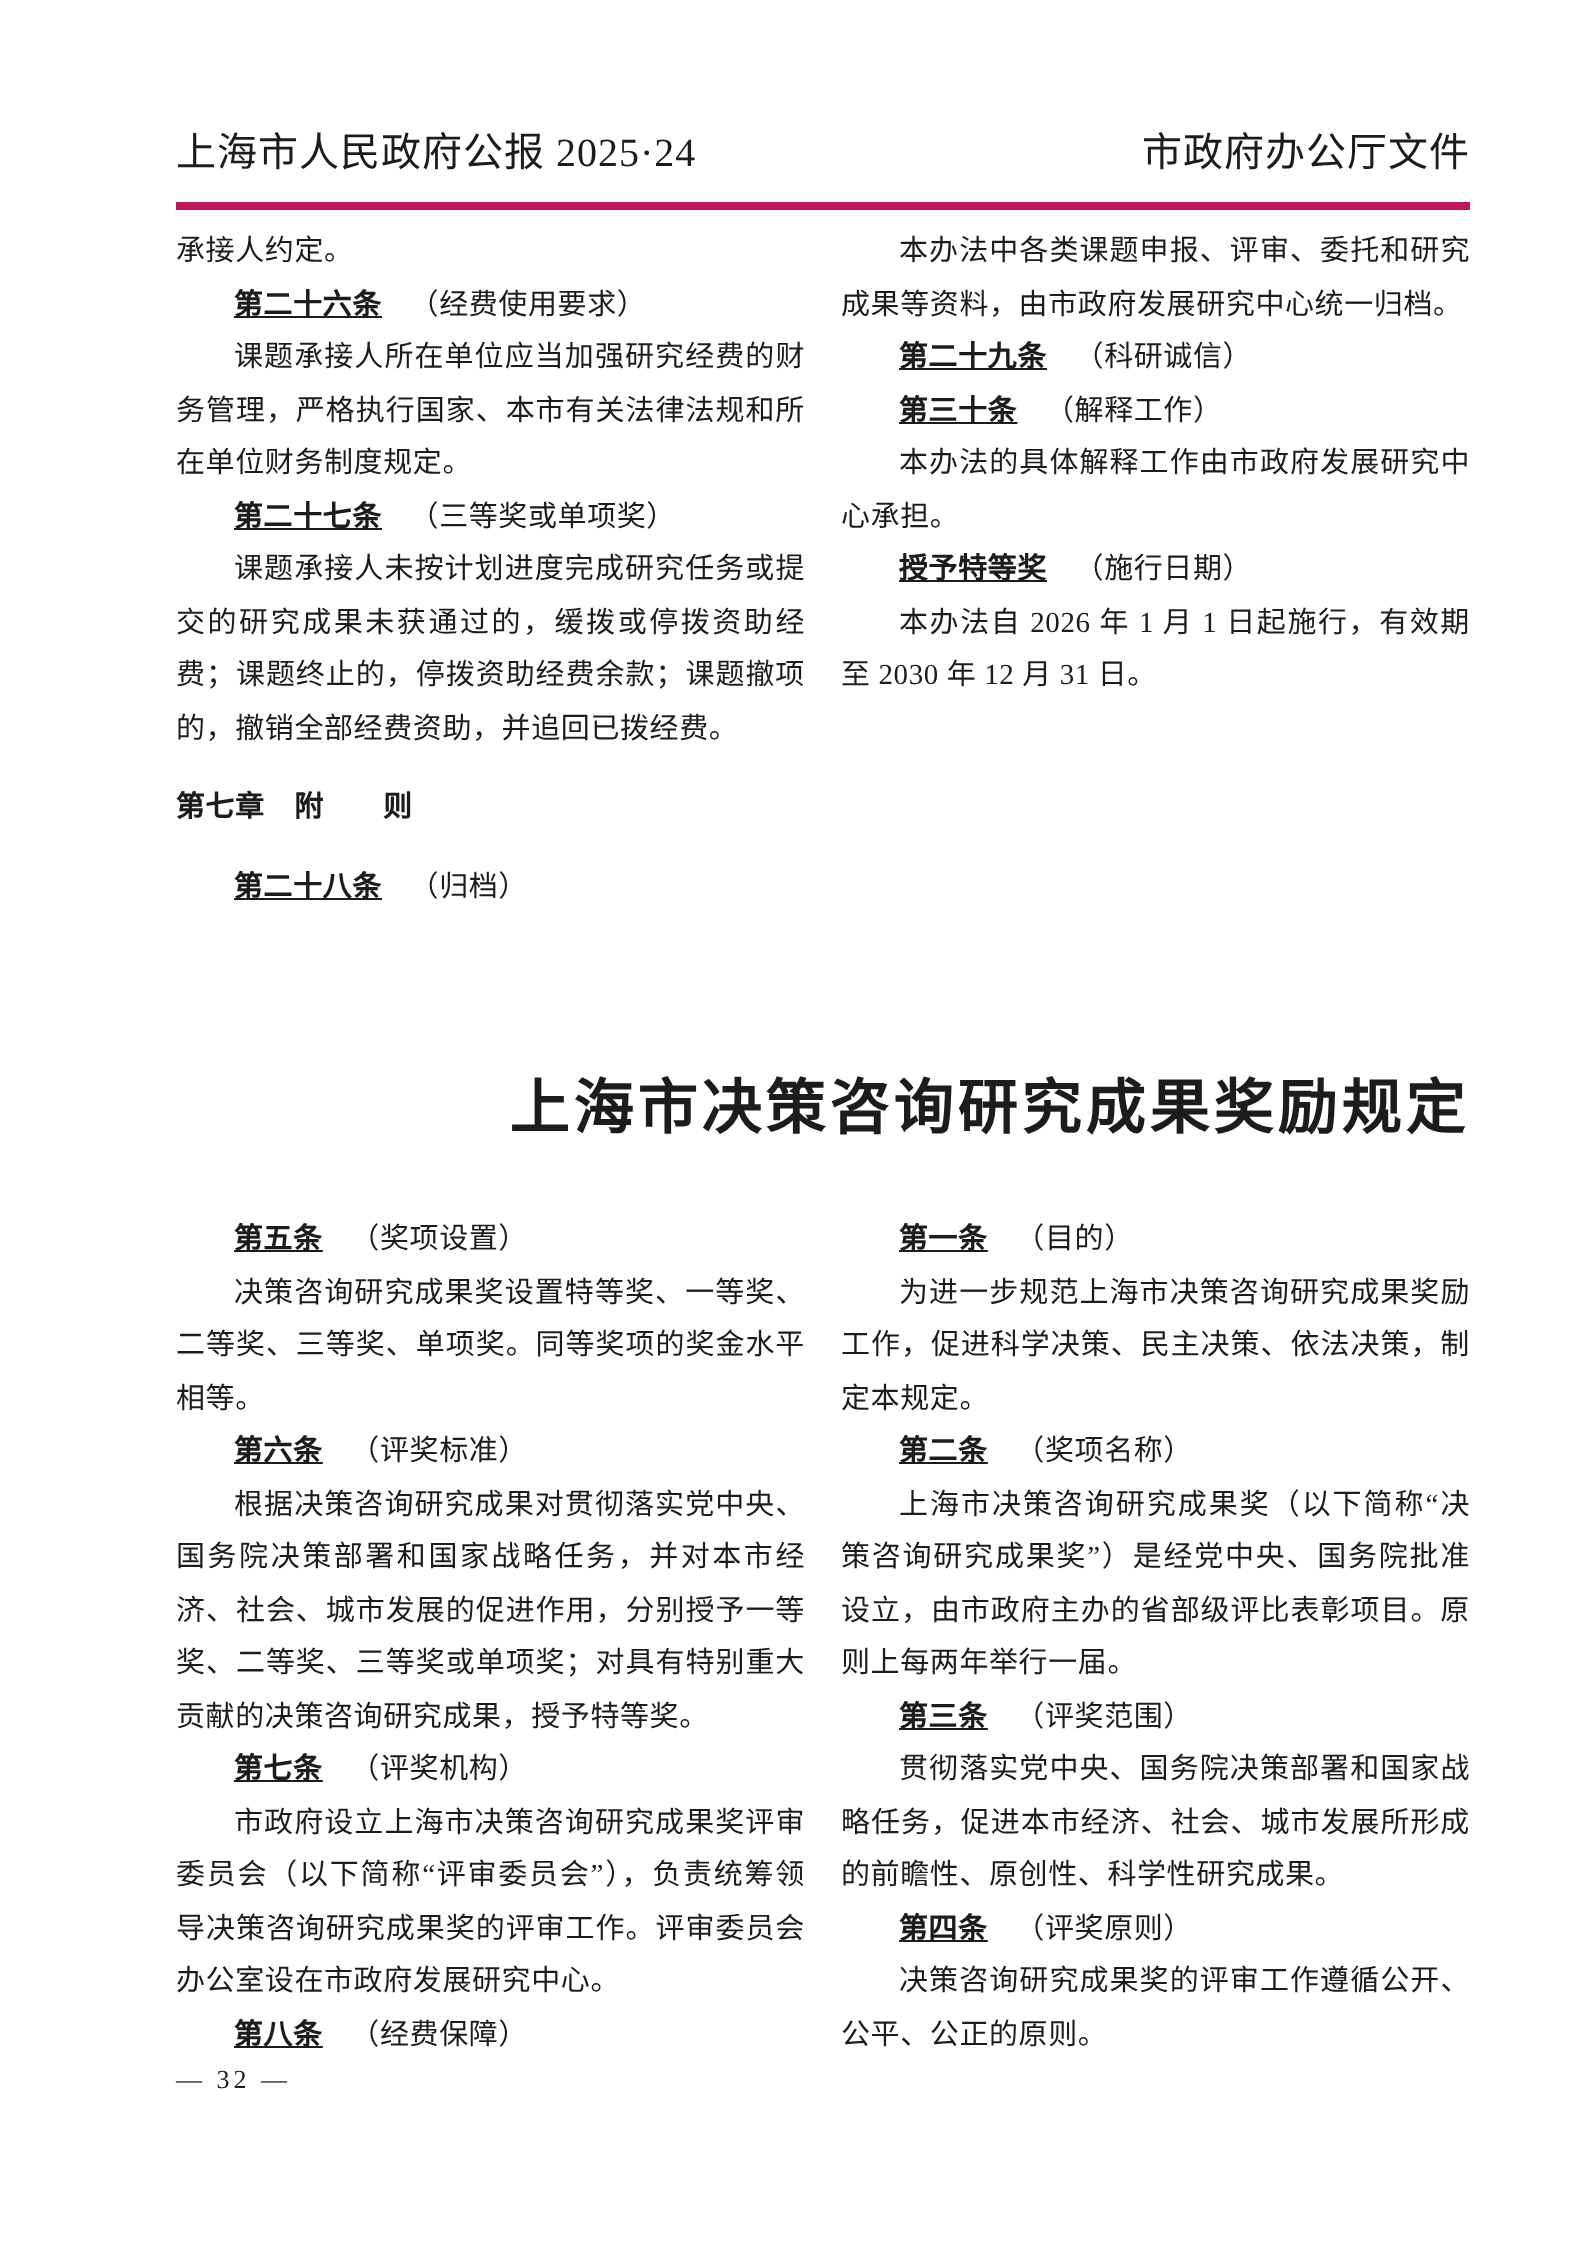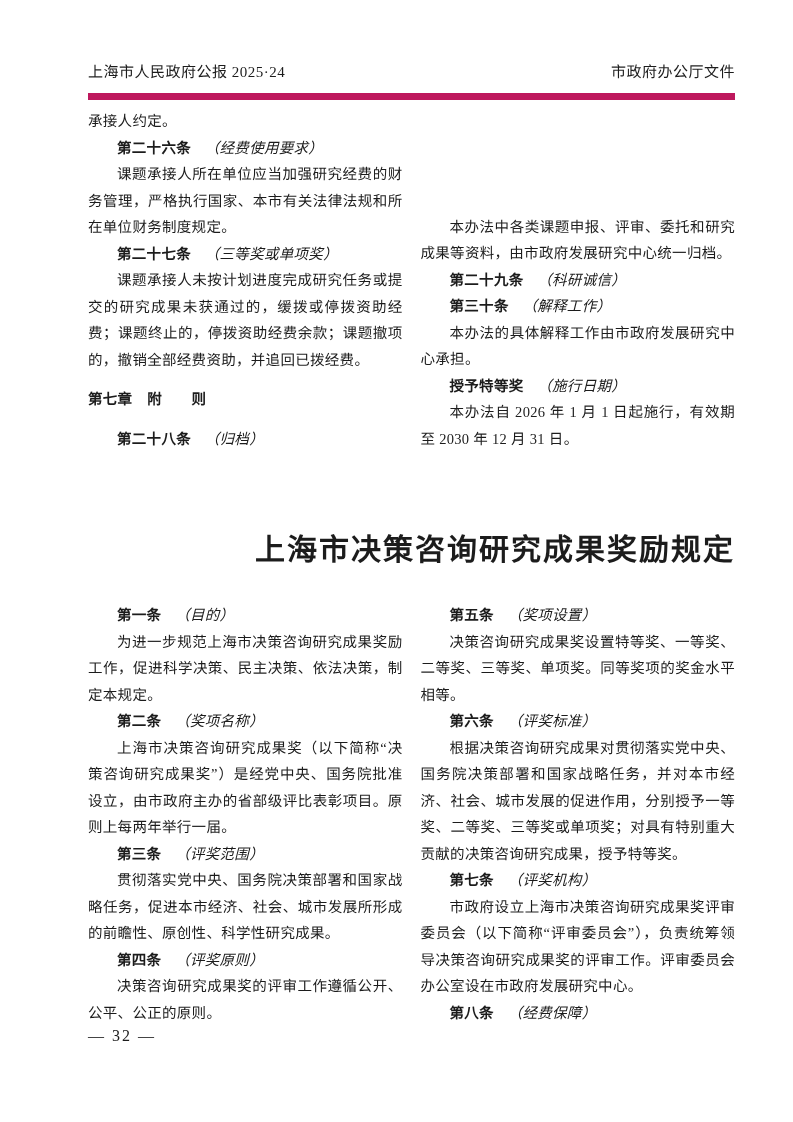--- a/index.html
+++ b/index.html
@@ -11,65 +11,64 @@
     box-sizing:border-box;
     padding:60px 58px 0 88px;
     overflow:hidden;
     font-family:"Liberation Serif","DejaVu Serif",serif;
     color:#1c1c1c;
   }
   .header{
     display:flex;
     justify-content:space-between;
     align-items:flex-end;
-    font-size:15px;
+    font-size:20px;
     letter-spacing:0.5px;
     padding-bottom:12px;
-    border-bottom:7px solid #be185d;
+    border-bottom:4px solid #be185d;
   }
   .columns{
     display:flex;
     gap:18px;
-    align-items:flex-end;
   }
   .columns.top{margin-top:8px;}
   .col{
     flex:1 1 0;
     min-width:0;
   }
   .col p{
     margin:0;
     font-size:14.5px;
     line-height:26.5px;
     letter-spacing:0.3px;
     text-align:justify;
     text-justify:inter-character;
   }
   .p-para,.p-article{text-indent:2em;}
   .p-plain{text-indent:0;}
-  .p-article .art-num{font-weight:bold;}
-  .p-article .art-title{margin-left:0.95em;font-style:italic;}
+  .p-article .art-num{font-weight:bold;text-decoration:underline;}
+  .p-article .art-title{margin-left:0.95em;}
   .p-chapter{
     text-align:center;
     font-weight:bold;
     text-indent:0;
     margin:13px 0 13px 0 !important;
     letter-spacing:1px;
   }
   .reg-title{
     margin:80px 0 34px 0;
     text-align:right;
     font-size:30px;
     font-weight:bold;
     letter-spacing:2px;
     line-height:36px;
   }
   .footer{
     margin-top:1px;
-    font-size:16px;
+    font-size:13px;
     letter-spacing:2px;
   }
 </style>
 </head>
 <body>
 
 <div class="page">
 
   <div class="header">
     <span>上海市人民政府公报 2025·24</span>
@@ -93,35 +92,35 @@
         <p class="p-para"><span class="art-num"></span><span class="art-title"></span><span>本办法的具体解释工作由市政府发展研究中心承担。</span></p>
         <p class="p-article"><span class="art-num">授予特等奖</span><span class="art-title">（施行日期）</span><span></span></p>
         <p class="p-para"><span class="art-num"></span><span class="art-title"></span><span>本办法自 2026 年 1 月 1 日起施行，有效期至 2030 年 12 月 31 日。</span></p>
       </div>
   </div>
 
   <h1 class="reg-title">上海市决策咨询研究成果奖励规定</h1>
 
   <div class="columns bottom">
     <div class="col">
+        <p class="p-article"><span class="art-num">第五条</span><span class="art-title">（奖项设置）</span><span></span></p>
+        <p class="p-para"><span class="art-num"></span><span class="art-title"></span><span>决策咨询研究成果奖设置特等奖、一等奖、二等奖、三等奖、单项奖。同等奖项的奖金水平相等。</span></p>
+        <p class="p-article"><span class="art-num">第六条</span><span class="art-title">（评奖标准）</span><span></span></p>
+        <p class="p-para"><span class="art-num"></span><span class="art-title"></span><span>根据决策咨询研究成果对贯彻落实党中央、国务院决策部署和国家战略任务，并对本市经济、社会、城市发展的促进作用，分别授予一等奖、二等奖、三等奖或单项奖；对具有特别重大贡献的决策咨询研究成果，授予特等奖。</span></p>
+        <p class="p-article"><span class="art-num">第七条</span><span class="art-title">（评奖机构）</span><span></span></p>
+        <p class="p-para"><span class="art-num"></span><span class="art-title"></span><span>市政府设立上海市决策咨询研究成果奖评审委员会（以下简称“评审委员会”），负责统筹领导决策咨询研究成果奖的评审工作。评审委员会办公室设在市政府发展研究中心。</span></p>
+        <p class="p-article"><span class="art-num">第八条</span><span class="art-title">（经费保障）</span><span></span></p>
+      </div>
+    <div class="col">
         <p class="p-article"><span class="art-num">第一条</span><span class="art-title">（目的）</span><span></span></p>
         <p class="p-para"><span class="art-num"></span><span class="art-title"></span><span>为进一步规范上海市决策咨询研究成果奖励工作，促进科学决策、民主决策、依法决策，制定本规定。</span></p>
         <p class="p-article"><span class="art-num">第二条</span><span class="art-title">（奖项名称）</span><span></span></p>
         <p class="p-para"><span class="art-num"></span><span class="art-title"></span><span>上海市决策咨询研究成果奖（以下简称“决策咨询研究成果奖”）是经党中央、国务院批准设立，由市政府主办的省部级评比表彰项目。原则上每两年举行一届。</span></p>
         <p class="p-article"><span class="art-num">第三条</span><span class="art-title">（评奖范围）</span><span></span></p>
         <p class="p-para"><span class="art-num"></span><span class="art-title"></span><span>贯彻落实党中央、国务院决策部署和国家战略任务，促进本市经济、社会、城市发展所形成的前瞻性、原创性、科学性研究成果。</span></p>
         <p class="p-article"><span class="art-num">第四条</span><span class="art-title">（评奖原则）</span><span></span></p>
         <p class="p-para"><span class="art-num"></span><span class="art-title"></span><span>决策咨询研究成果奖的评审工作遵循公开、公平、公正的原则。</span></p>
       </div>
-    <div class="col">
-        <p class="p-article"><span class="art-num">第五条</span><span class="art-title">（奖项设置）</span><span></span></p>
-        <p class="p-para"><span class="art-num"></span><span class="art-title"></span><span>决策咨询研究成果奖设置特等奖、一等奖、二等奖、三等奖、单项奖。同等奖项的奖金水平相等。</span></p>
-        <p class="p-article"><span class="art-num">第六条</span><span class="art-title">（评奖标准）</span><span></span></p>
-        <p class="p-para"><span class="art-num"></span><span class="art-title"></span><span>根据决策咨询研究成果对贯彻落实党中央、国务院决策部署和国家战略任务，并对本市经济、社会、城市发展的促进作用，分别授予一等奖、二等奖、三等奖或单项奖；对具有特别重大贡献的决策咨询研究成果，授予特等奖。</span></p>
-        <p class="p-article"><span class="art-num">第七条</span><span class="art-title">（评奖机构）</span><span></span></p>
-        <p class="p-para"><span class="art-num"></span><span class="art-title"></span><span>市政府设立上海市决策咨询研究成果奖评审委员会（以下简称“评审委员会”），负责统筹领导决策咨询研究成果奖的评审工作。评审委员会办公室设在市政府发展研究中心。</span></p>
-        <p class="p-article"><span class="art-num">第八条</span><span class="art-title">（经费保障）</span><span></span></p>
-      </div>
   </div>
 
   <div class="footer">— 32 —</div>
 
 </div>
 
 </body></html>

